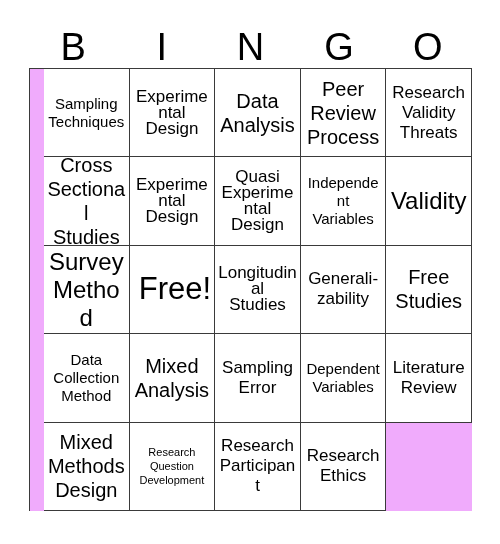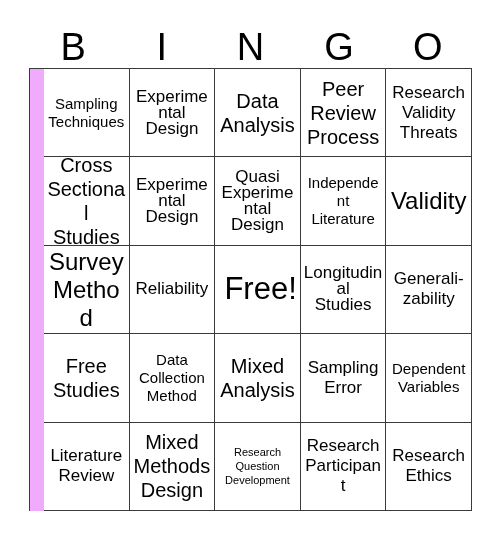--- a/index.html
+++ b/index.html
@@ -129,33 +129,30 @@
         <span class="cell-text">Experimental
 Design</span>
       </div>
     <div class="cell fs-sm">
         <span class="cell-text">Quasi
 Experimental
 Design</span>
       </div>
     <div class="cell fs-md">
         <span class="cell-text">Independent
-Literature</span>
+Variables</span>
       </div>
     <div class="cell fs-xxl">
         <span class="cell-text">Validity</span>
       </div>
 
     <div class="cell fs-xxl">
         <span class="cell-text">Survey
 Method</span>
       </div>
-    <div class="cell fs-lg">
-        <span class="cell-text">Reliability</span>
-      </div>
     <div class="cell fs-free">
         <span class="cell-text">Free!</span>
       </div>
     <div class="cell fs-sm">
         <span class="cell-text">Longitudinal
 Studies</span>
       </div>
     <div class="cell fs-lg">
         <span class="cell-text">Generali-
 zability</span>

